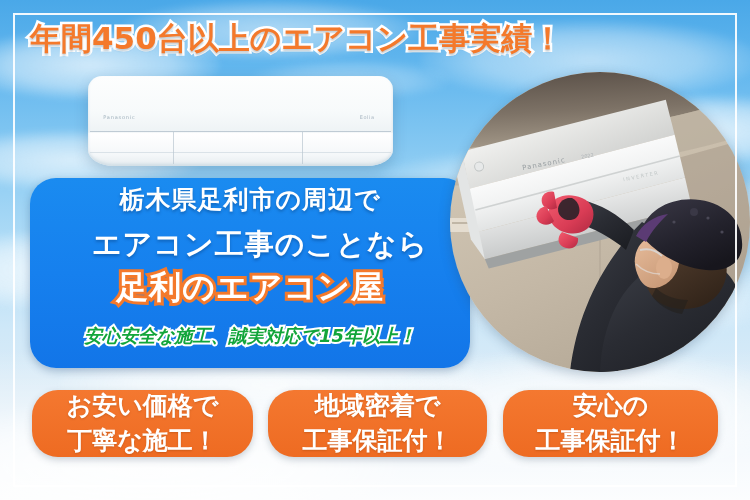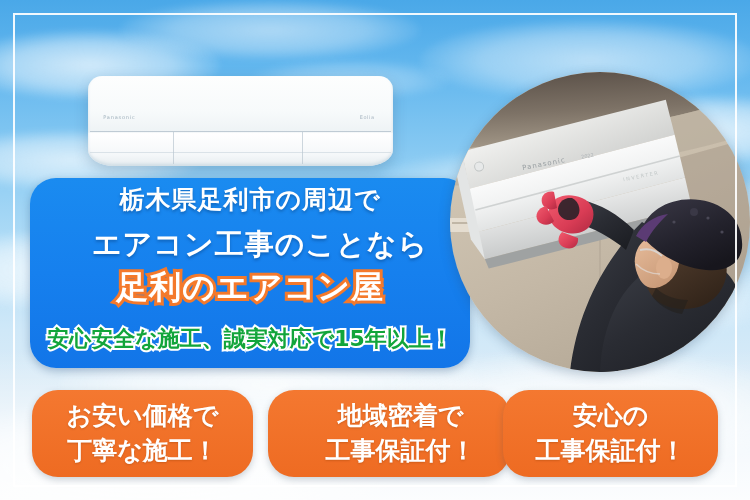--- a/index.html
+++ b/index.html
@@ -188,51 +188,52 @@
   .bp-line3 {
     top: 88px;
     font-size: 32px;
     letter-spacing: 1px;
     color: #ffffff;
     -webkit-text-stroke: 6px #F4792B;
     paint-order: stroke fill;
   }
   .bp-line4 {
     top: 146px;
-    font-size: 22px;
+    font-size: 18px;
     letter-spacing: 0px;
     color: #12A53B;
     -webkit-text-stroke: 4px #ffffff;
     paint-order: stroke fill;
+    font-style: italic;
   }
 
   
   .pill-row {
     position: absolute;
     left: 0;
     top: 390px;
     width: 750px;
     height: 90px;
     z-index: 30;
   }
   .pill {
     position: absolute;
     top: 0;
-    height: 87px;
+    height: 67px;
     background: linear-gradient(180deg, #F4783000 0%, #F47830 0%, #EE6B22 100%);
     background-color: #F47830;
     border-radius: 26px;
     box-shadow: 0 3px 7px rgba(60,80,100,0.25);
     display: flex;
     flex-direction: column;
     align-items: center;
     justify-content: center;
   }
   .pill1 { left: 32px;  width: 221px; }
-  .pill2 { left: 268px; width: 219px; padding-left: 23px; }
+  .pill2 { left: 268px; width: 219px; }
   .pill3 { left: 503px; width: 215px; }
   .pill-text {
     color: #ffffff;
     font-weight: bold;
     font-size: 25px;
     line-height: 1.38;
     white-space: nowrap;
     text-shadow: 0 1px 2px rgba(140,60,10,0.35);
   }
 </style>
@@ -251,20 +252,21 @@
     <div class="cloud c7"></div>
     <div class="cloud c8"></div>
     <div class="cloud c9"></div>
     <div class="cloud c10"></div>
     <div class="cloud c11"></div>
     <div class="cloud c12"></div>
     <div class="cloud c13"></div>
   </div>
   <div class="haze-bottom"></div>
 
+  <div class="headline">年間450台以上のエアコン工事実績！</div>
 
   <div class="ac-unit">
     <div class="ac-body">
       <div class="ac-seam"></div>
       <div class="ac-seam2"></div>
       <div class="ac-vent-l"></div>
       <div class="ac-vent-r"></div>
       <div class="ac-brand">Panasonic</div>
       <div class="ac-model">Eolia</div>
     </div>

